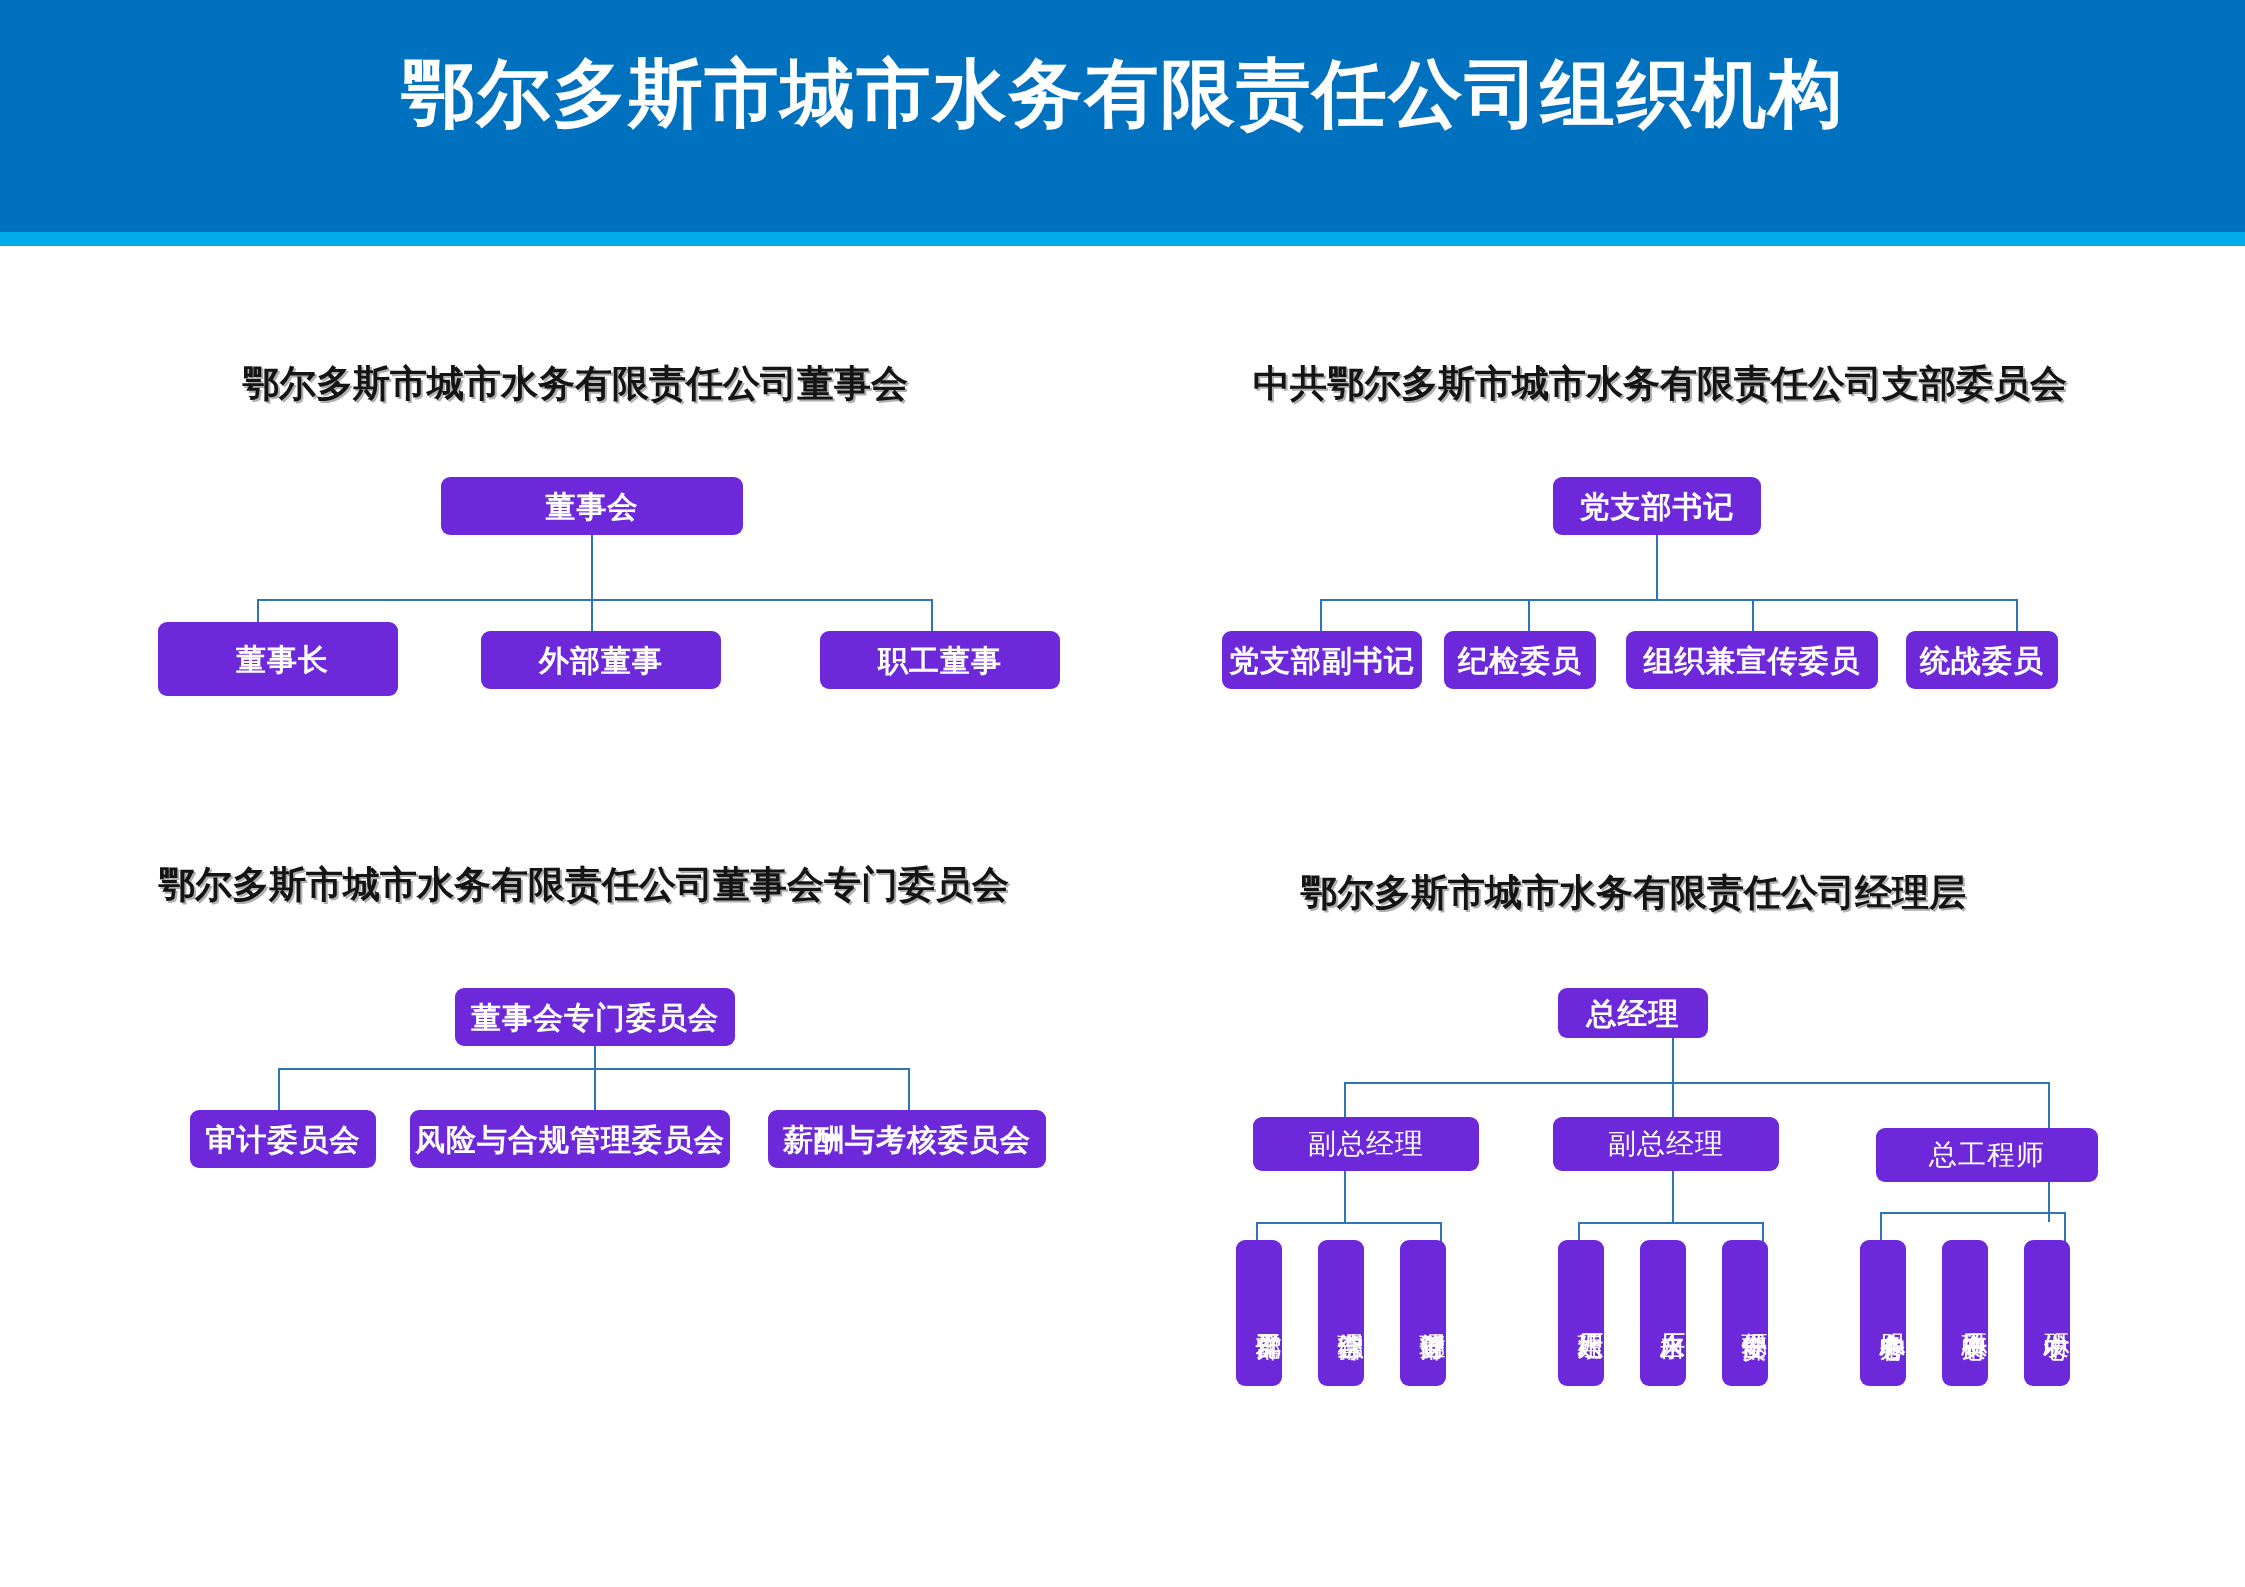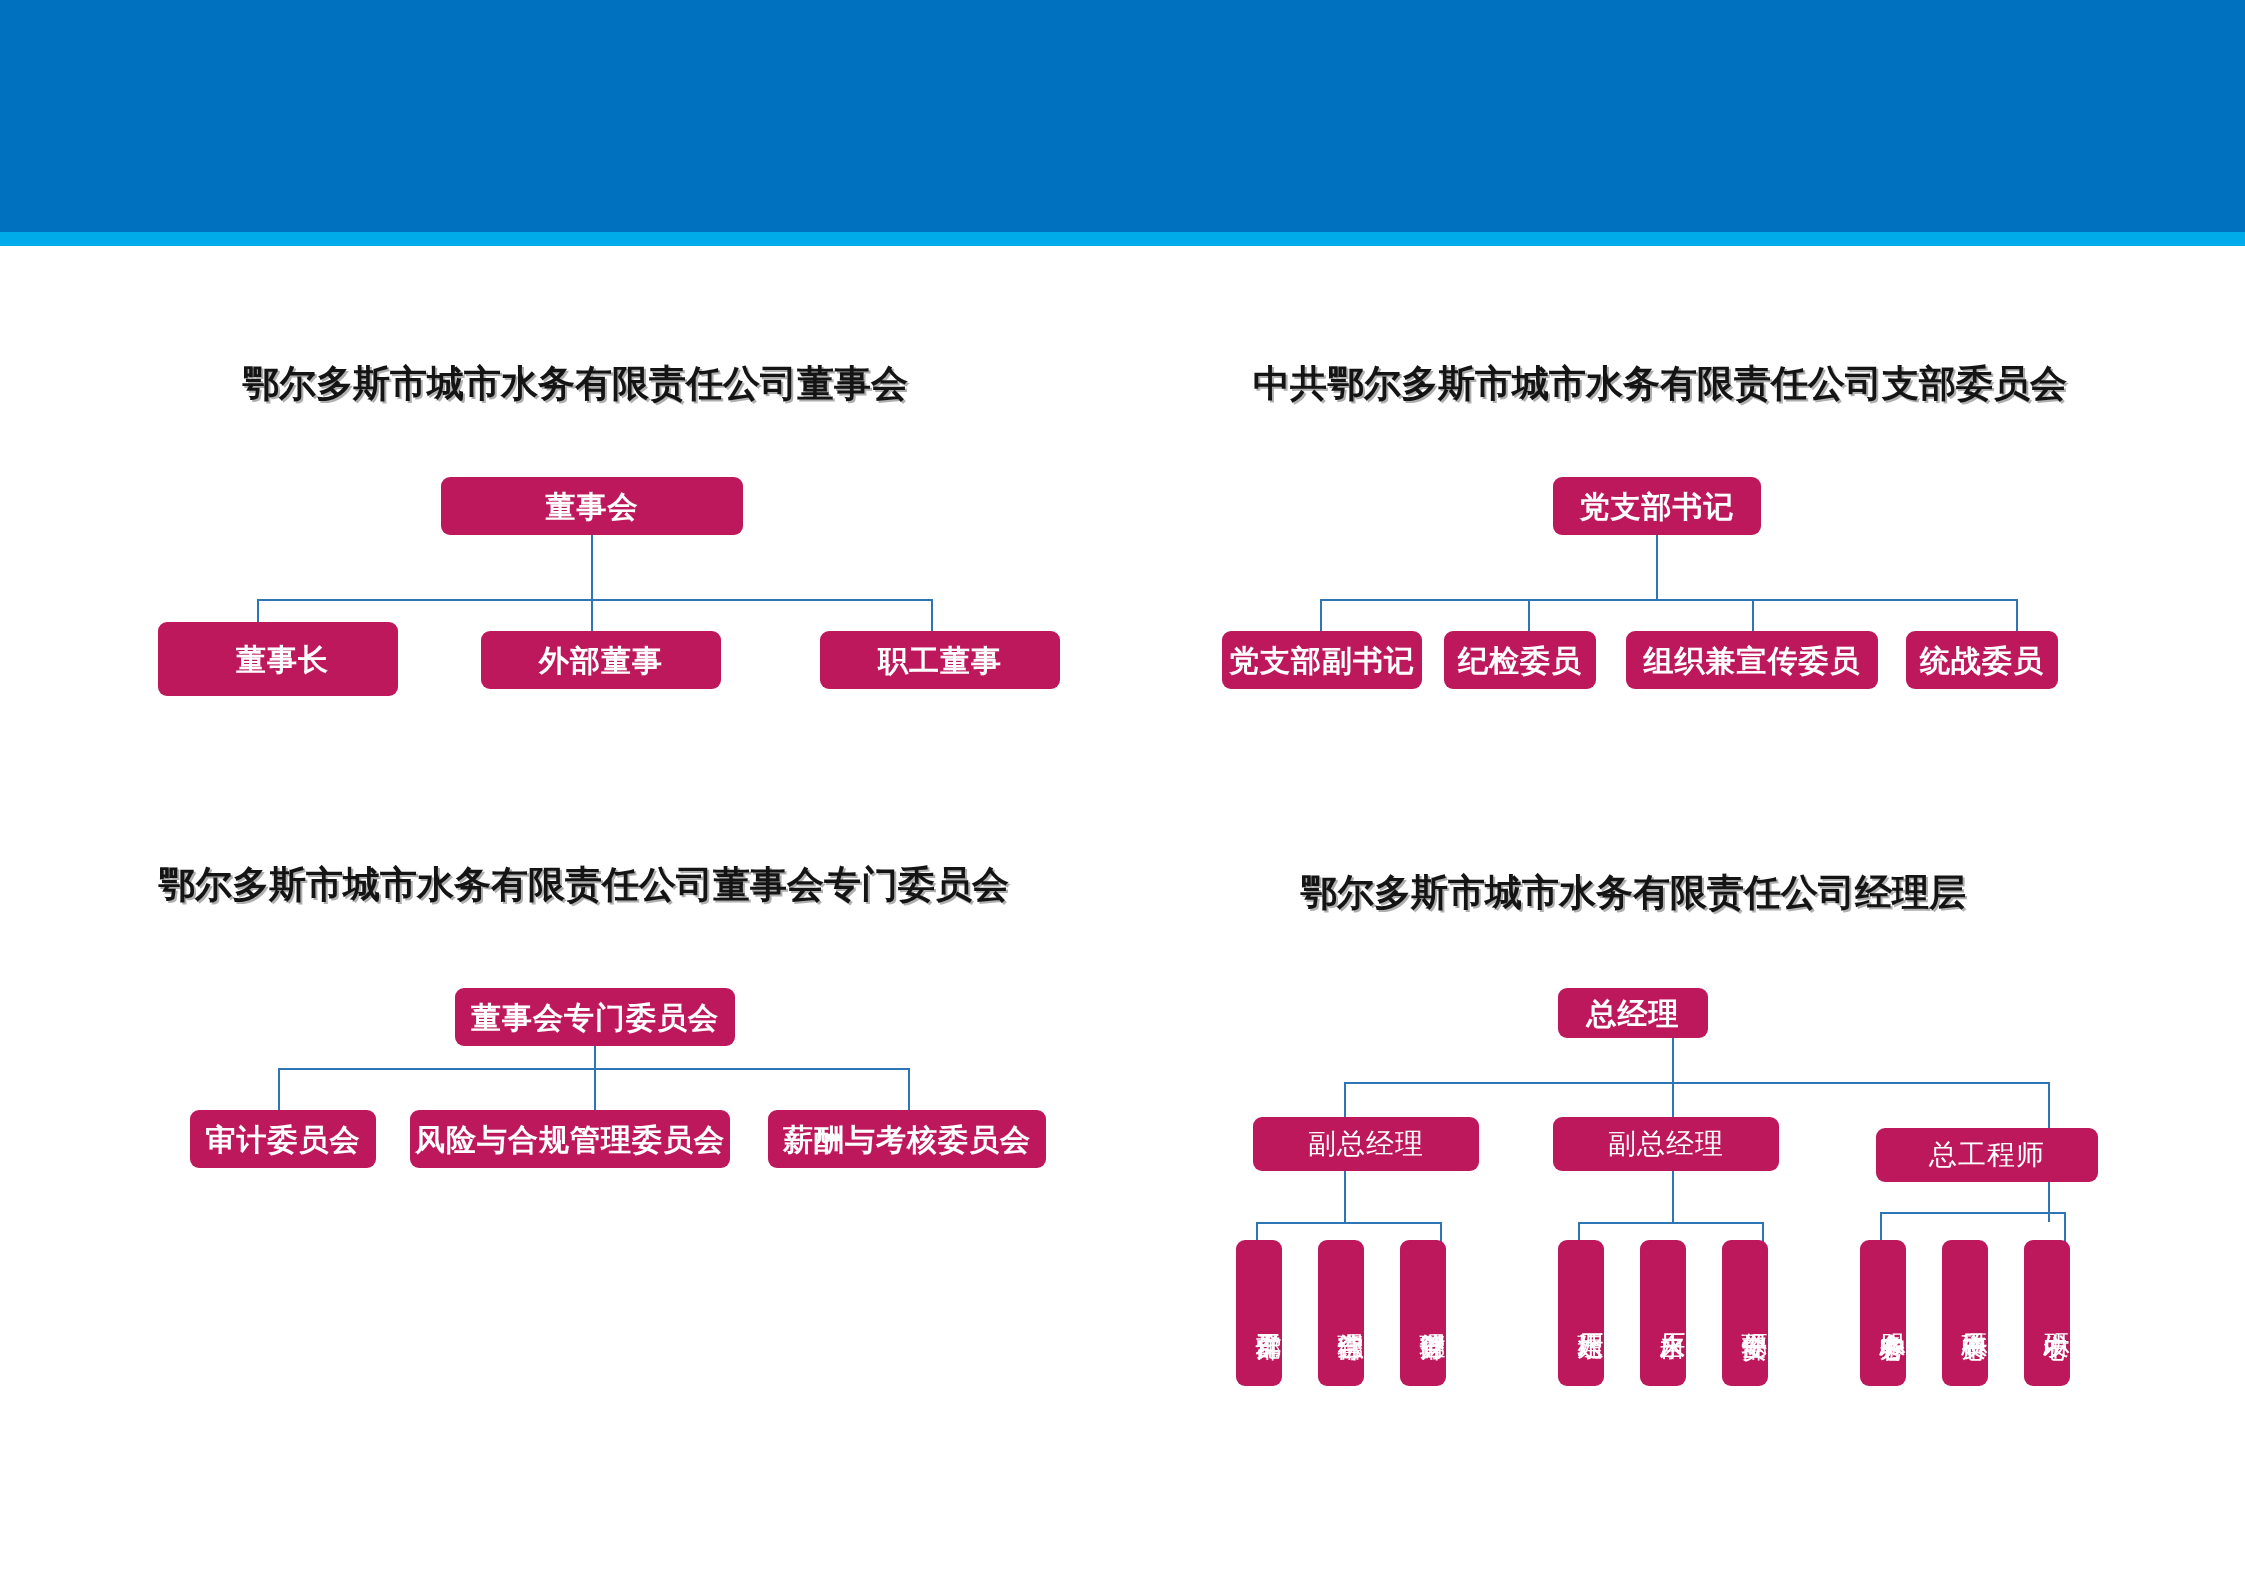--- a/index.html
+++ b/index.html
@@ -40,21 +40,21 @@
     font-weight:bold;
     font-size:37px;
     color:#141414;
     white-space:nowrap;
     text-shadow:2px 2px 0 rgba(110,110,110,0.55);
   }
 
   
   .node {
     position:absolute;
-    background:#be185d;
+    background:#6d28d9;
     border-radius:9px;
     color:#ffffff;
     display:flex;
     align-items:center;
     justify-content:center;
     font-family:"Liberation Sans", sans-serif;
     font-weight:bold;
     font-size:30px;
     line-height:1.1;
     letter-spacing:1px;
@@ -78,20 +78,21 @@
   .conn.v { width:2px; }
   .conn.h { height:2px; }
 </style>
 </head>
 <body>
 
 <div class="page">
 
   <div class="header"></div>
   <div class="header-accent"></div>
+  <div class="main-title">鄂尔多斯市城市水务有限责任公司组织机构</div>
 
   <div class="section">
     <div class="section-title" style="left:242px; top:359px;">鄂尔多斯市城市水务有限责任公司董事会</div>
 
     <div class="node" style="left:441px; top:477px; width:302px; height:58px;">董事会</div>
 
     <div class="conn v" style="left:591px; top:535px; width:2px; height:66px;"></div>
     <div class="conn h" style="left:257px; top:599px; width:676px; height:2px;"></div>
     <div class="conn v" style="left:257px; top:599px; width:2px; height:32px;"></div>
     <div class="conn v" style="left:591px; top:599px; width:2px; height:32px;"></div>

